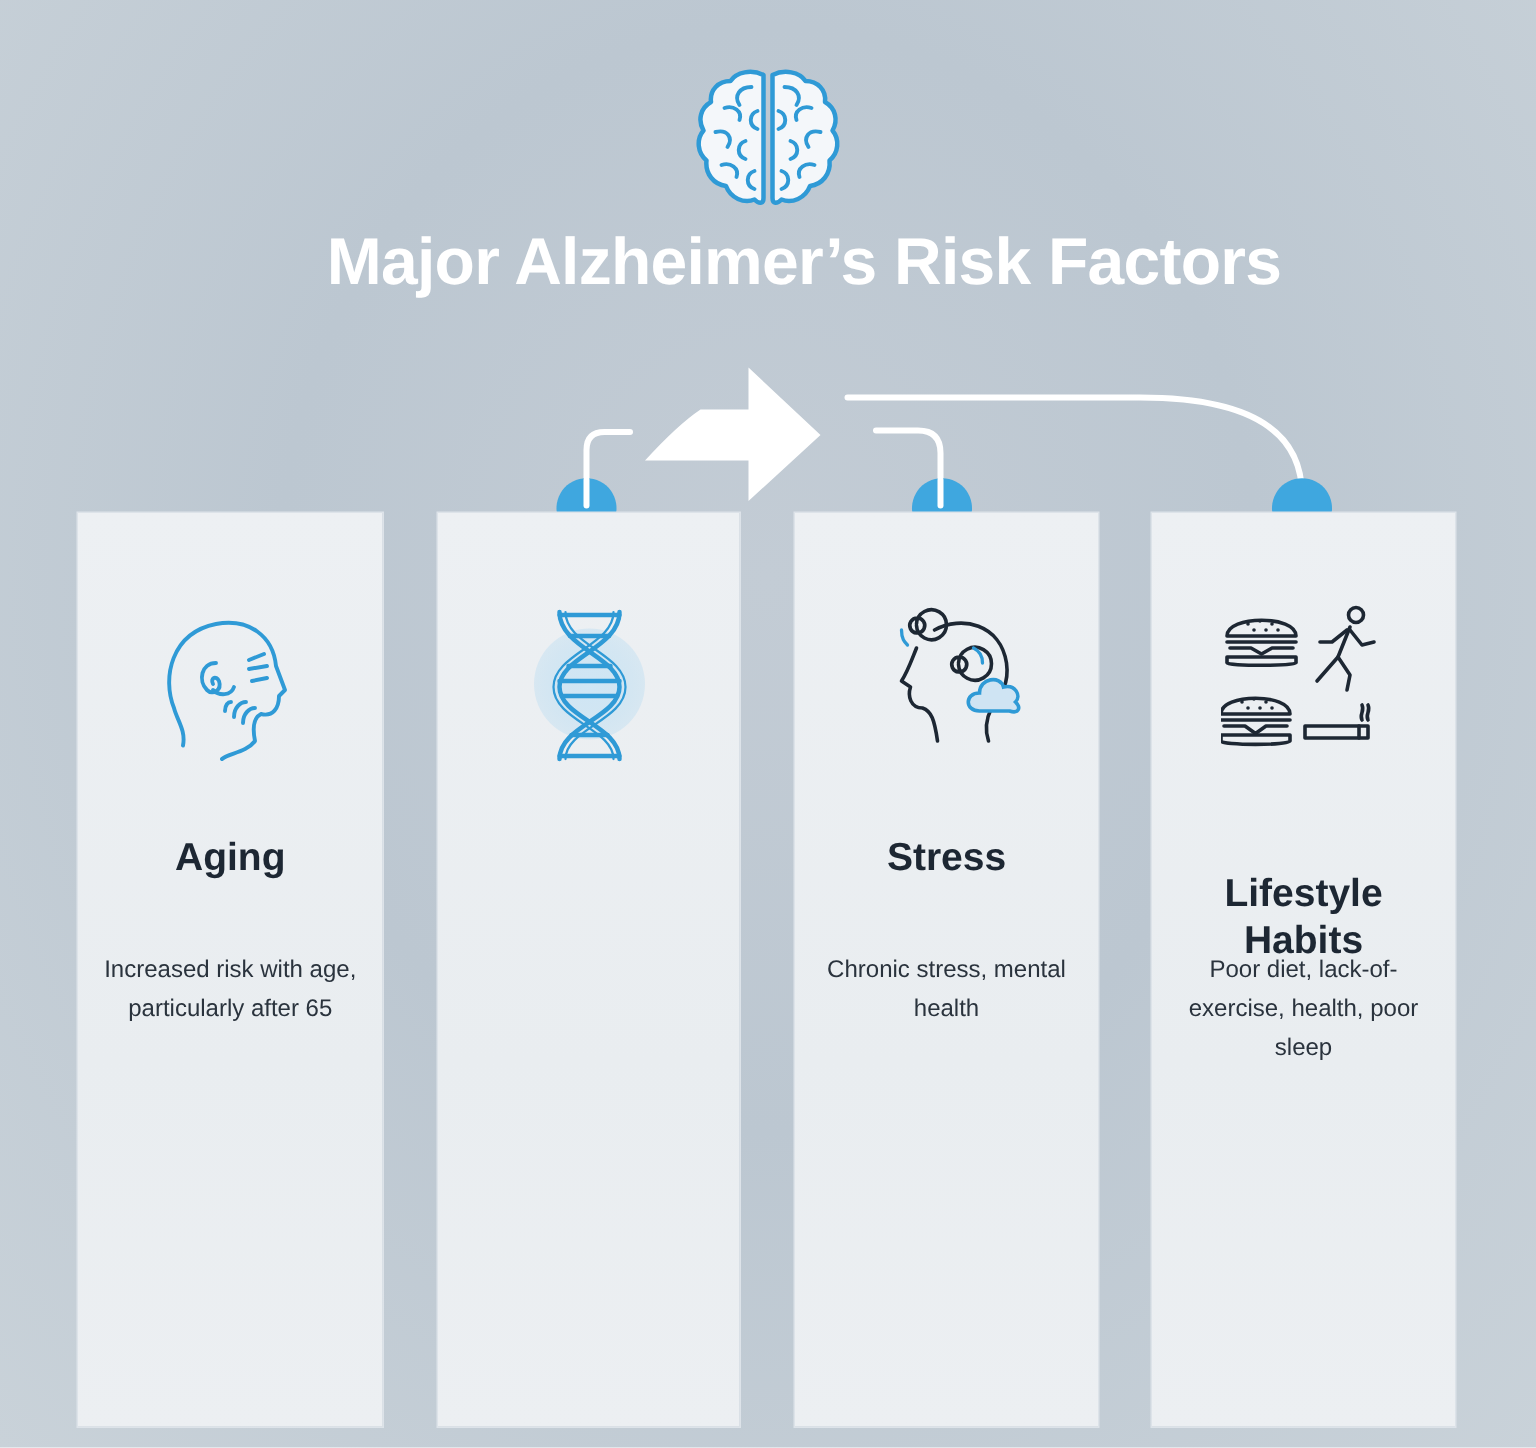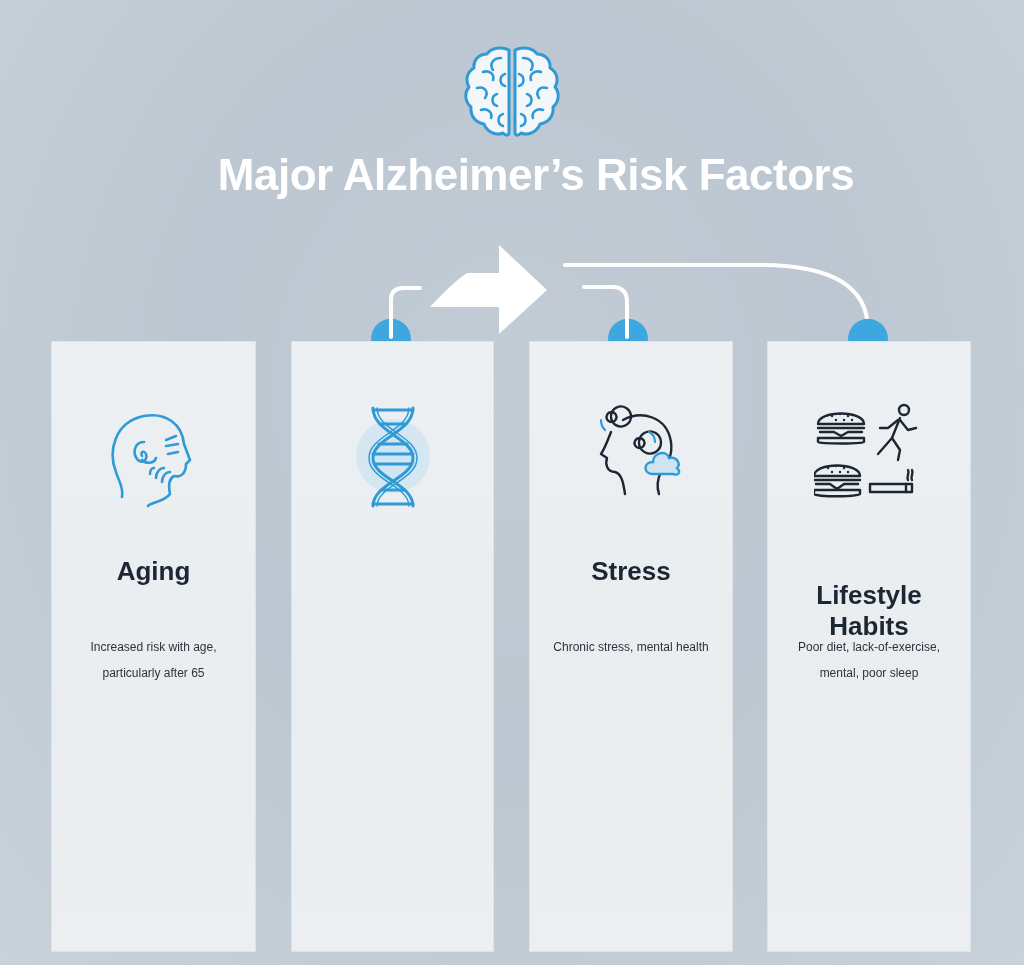--- a/index.html
+++ b/index.html
@@ -24,21 +24,21 @@
     padding-left: 29px;
   }
   .card .icon { position: absolute; left: 50%; transform: translateX(-50%); top: 60px; width: 100px; height: 110px; }
   .card .heading {
     position: absolute; left: 0; width: 100%; top: 214px; text-align: center;
     font-weight: bold; font-size: 26px; color: #1d2733; line-height: 31px;
     font-family: "Liberation Sans", sans-serif;
   }
   .card .desc {
     position: absolute; left: 10px; right: 10px; top: 292px; text-align: center;
-    font-size: 12px; color: #2a333d; line-height: 26px;
+    font-size: 16px; color: #2a333d; line-height: 26px;
     font-family: "Liberation Sans", sans-serif;
   }
   .card.lifestyle .desc { top: 292px; }
 </style>
 </head>
 <body>
 
 <svg class="brain" viewBox="0 0 102 96">
   <g fill="#f4f7fa" stroke="#2f9ad6" stroke-width="3" stroke-linecap="round" stroke-linejoin="round">
     <path d="M48 6 C40 2 30 4 26 10 C18 10 12 16 13 24 C6 28 4 36 8 43 C3 49 4 58 10 63 C9 72 15 79 23 80 C26 88 35 92 42 89 C45 92 48 92 48 88 Z"></path>
@@ -181,14 +181,14 @@
         <circle cx="38" cy="18" r="1.2"></circle>
       <circle cx="14" cy="66" r="1.2"></circle>
         <circle cx="22" cy="64" r="1.2"></circle>
         <circle cx="30" cy="66" r="1.2"></circle>
       <circle cx="18" cy="70" r="1.2"></circle>
         <circle cx="26" cy="70" r="1.2"></circle>
         <circle cx="34" cy="70" r="1.2"></circle>
     </g>
   </svg>
   <div class="heading" style="top:214px; padding:0 30px;margin-top:24px;">Lifestyle Habits</div>
-  <div class="desc">Poor diet, lack-of-exercise, mental, poor sleep</div>
+  <div class="desc">Poor diet, lack-of-exercise, health, poor sleep</div>
 </div>
 
 </body></html>

